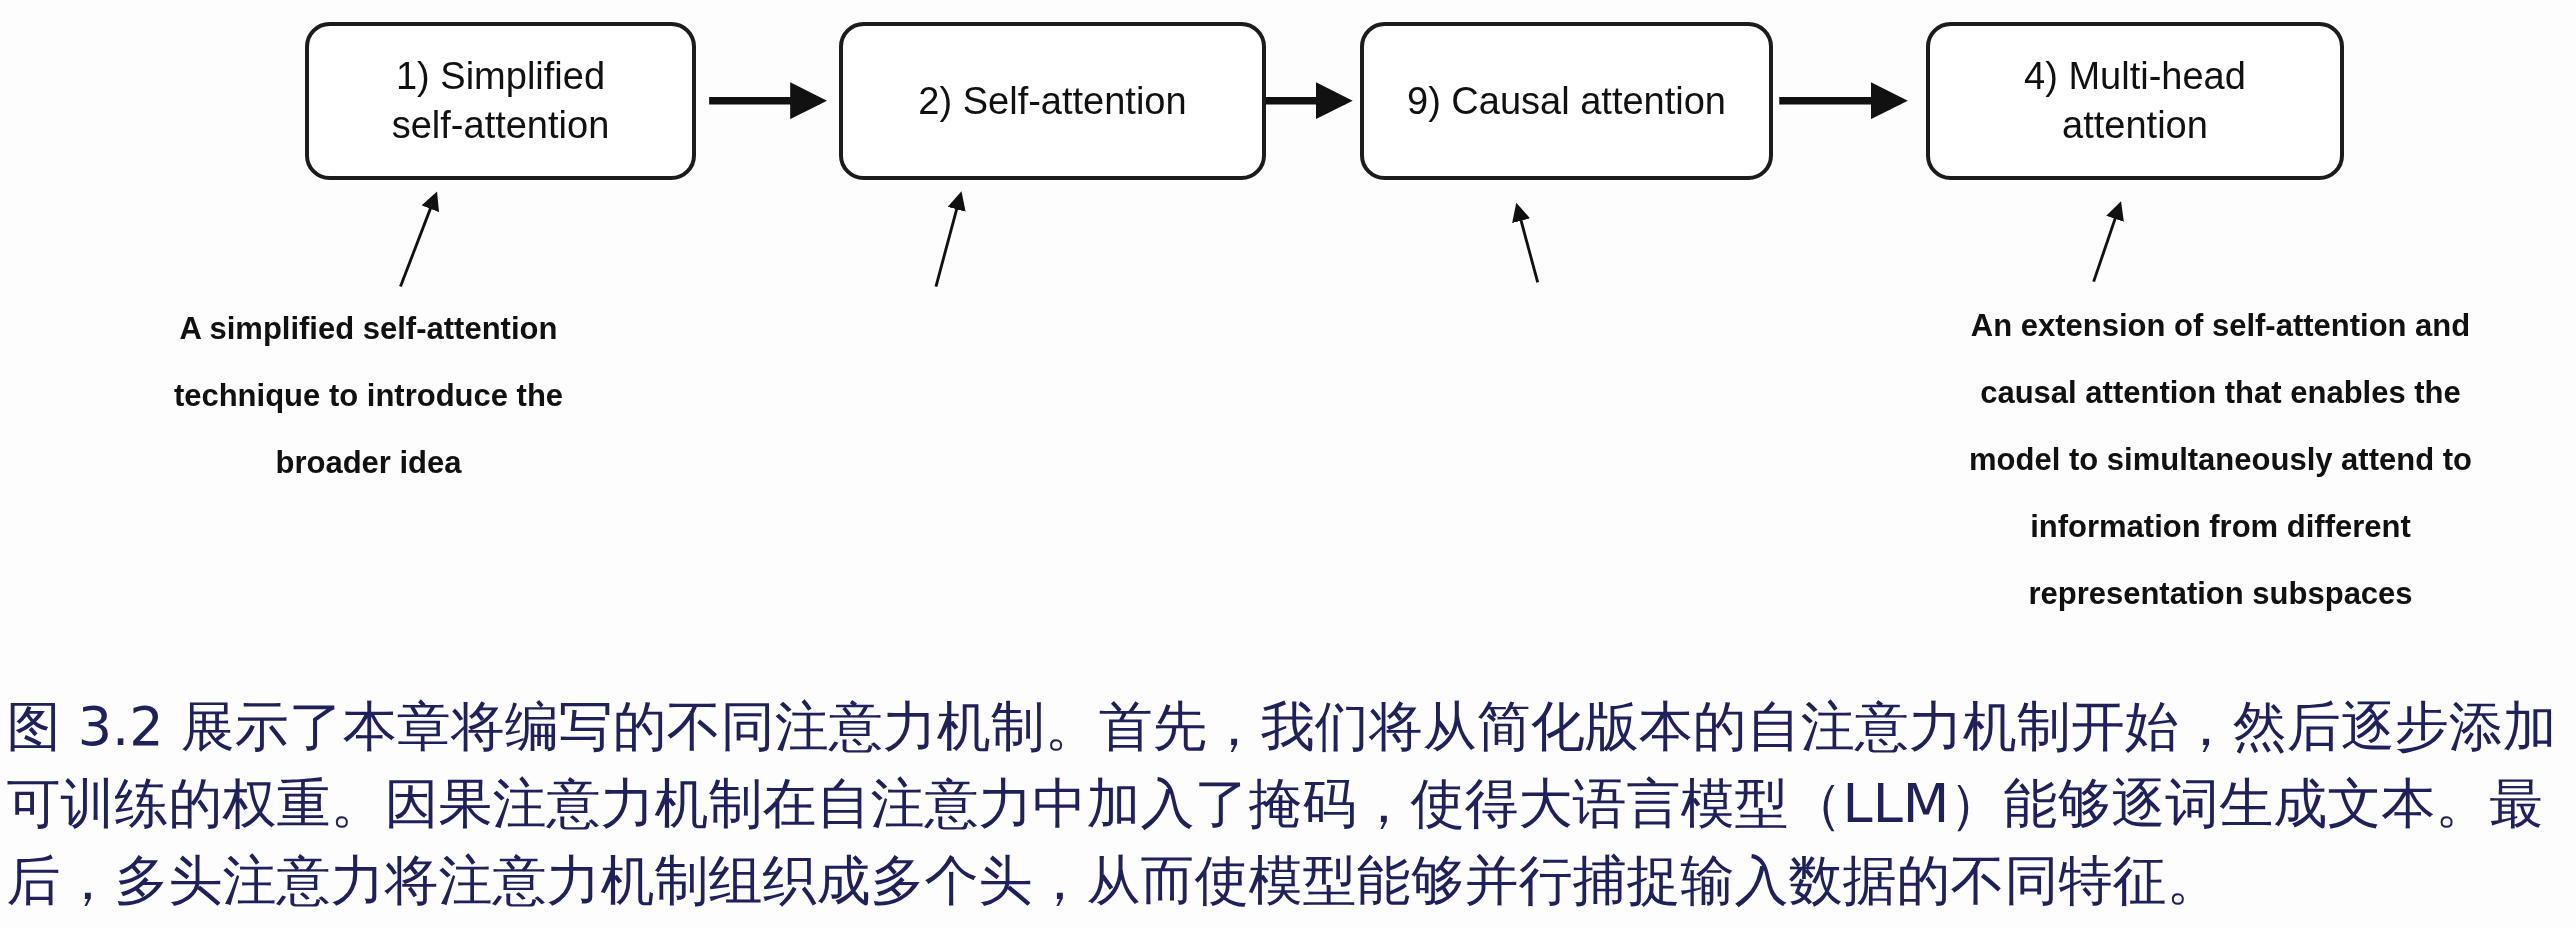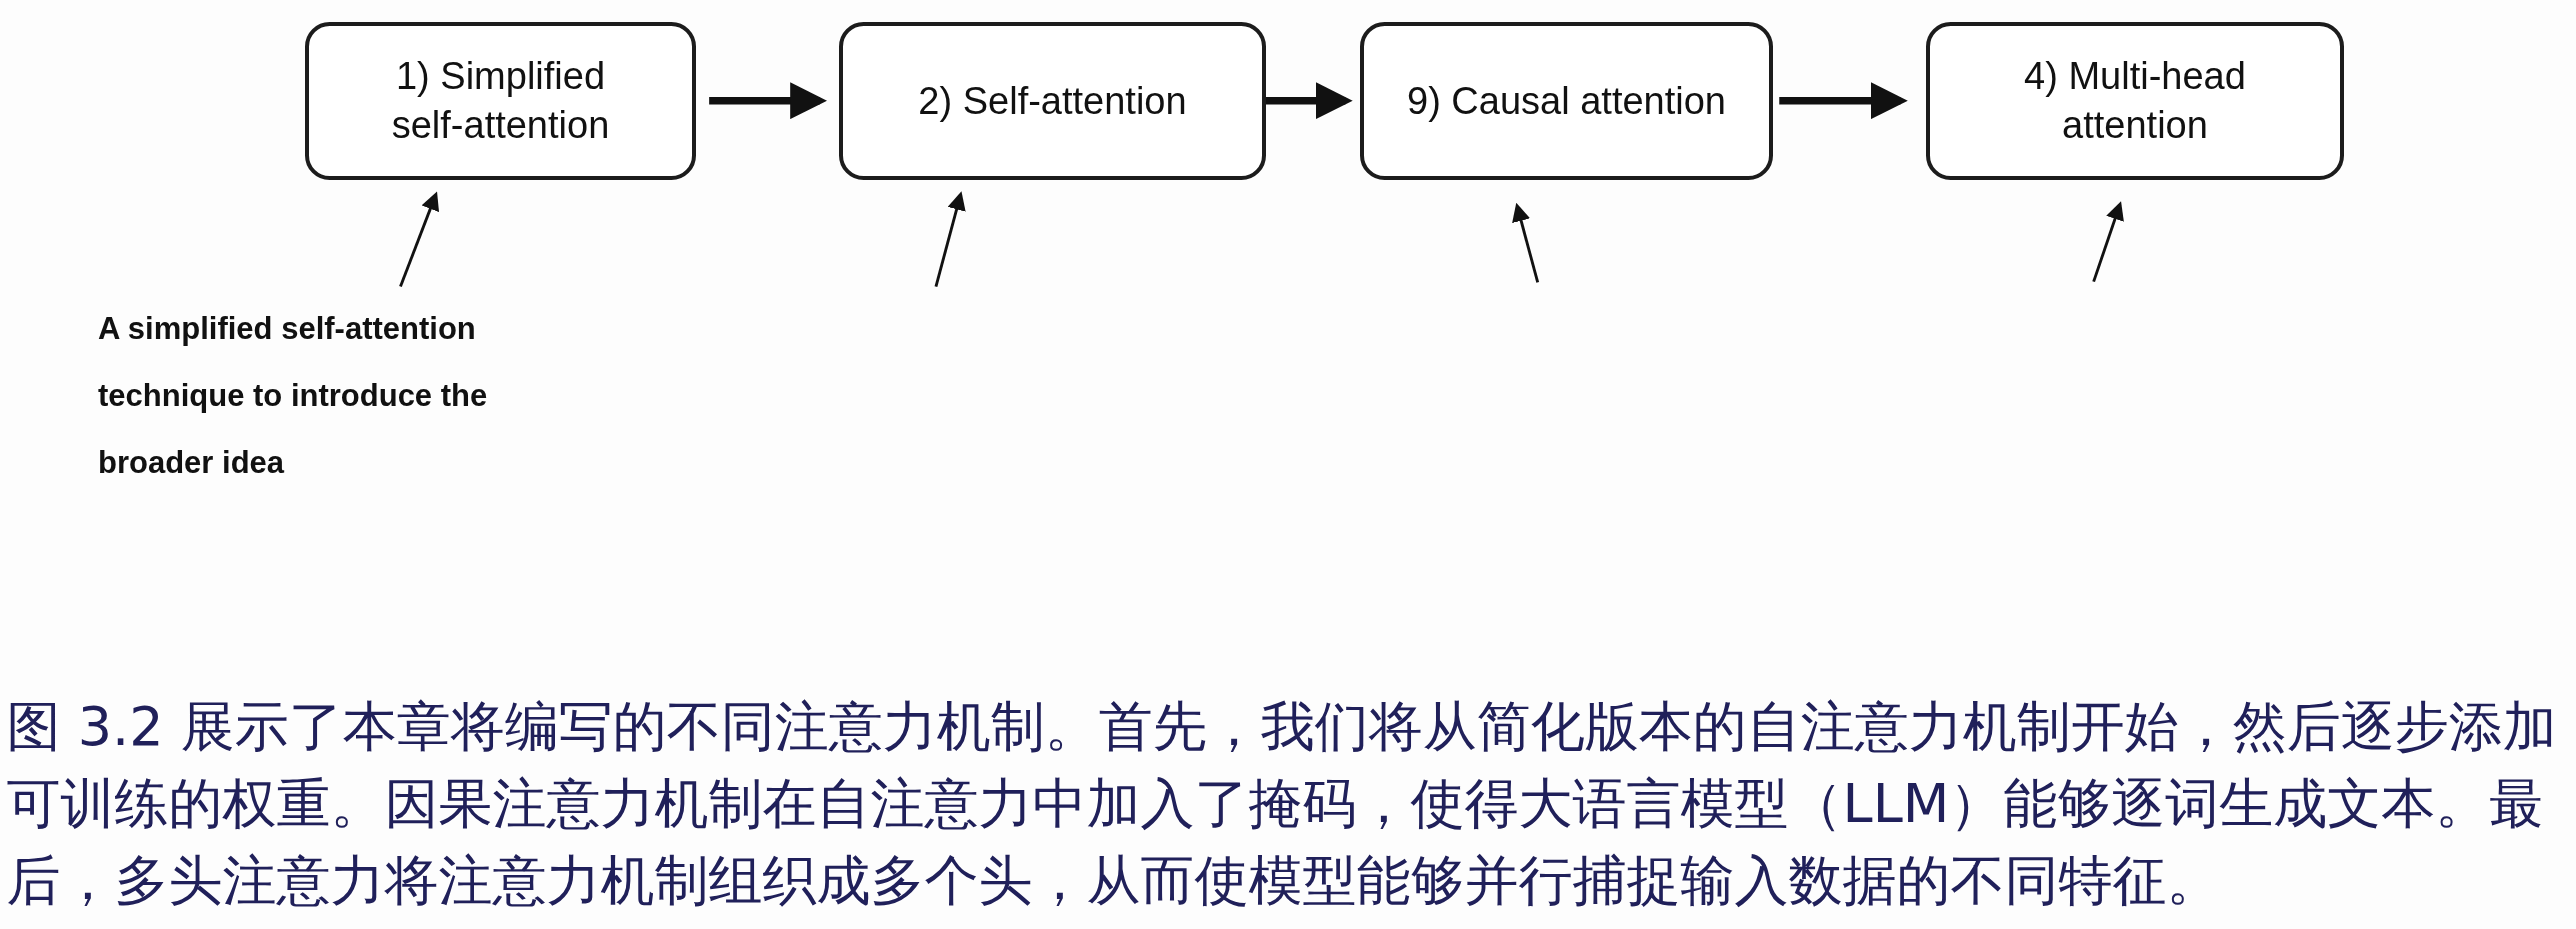--- a/index.html
+++ b/index.html
@@ -20,21 +20,21 @@
     text-align:center;
     font-size:38px; line-height:1.28; color:#111111;
     white-space:pre-line;
   }
   #box1 { left:305px;  width:391px; }
   #box2 { left:839px; width:427px; }
   #box3 { left:1360px; width:413px; }
   #box4 { left:1926px; width:418px;align-items:center; }
   .stage-desc {
     position:absolute;
-    text-align:left;
+    text-align:center;
     font-weight:bold;
     font-size:31px; line-height:67px; color:#111111;
     white-space:pre;
   }
   #desc1 { left:98px;  top:295px; width:541px; }
   #desc2 { left:625px;  top:295px; width:541px; }
   #desc3 { left:1237px; top:292px; width:623px; }
   #desc4 { left:1909px; top:292px; width:623px; }
   .figure-caption {
     position:absolute;
@@ -79,19 +79,24 @@
     <span>9) Causal attention</span>
   </div>
   <div id="box4" class="stage-box">
     <span>4) Multi-head
 attention</span>
   </div>
 
   <div id="desc1" class="stage-desc">A simplified self-attention
 technique to introduce the
 broader idea</div>
+  <div id="desc4" class="stage-desc">An extension of self-attention and
+causal attention that enables the
+model to simultaneously attend to
+information from different
+representation subspaces</div>
 
   <div class="figure-caption">图 3.2 展示了本章将编写的不同注意力机制。首先，我们将从简化版本的自注意力机制开始，然后逐步添加
 可训练的权重。因果注意力机制在自注意力中加入了掩码，使得大语言模型（LLM）能够逐词生成文本。最
 后，多头注意力将注意力机制组织成多个头，从而使模型能够并行捕捉输入数据的不同特征。</div>
 
 </div>
 
 
 </body></html>

